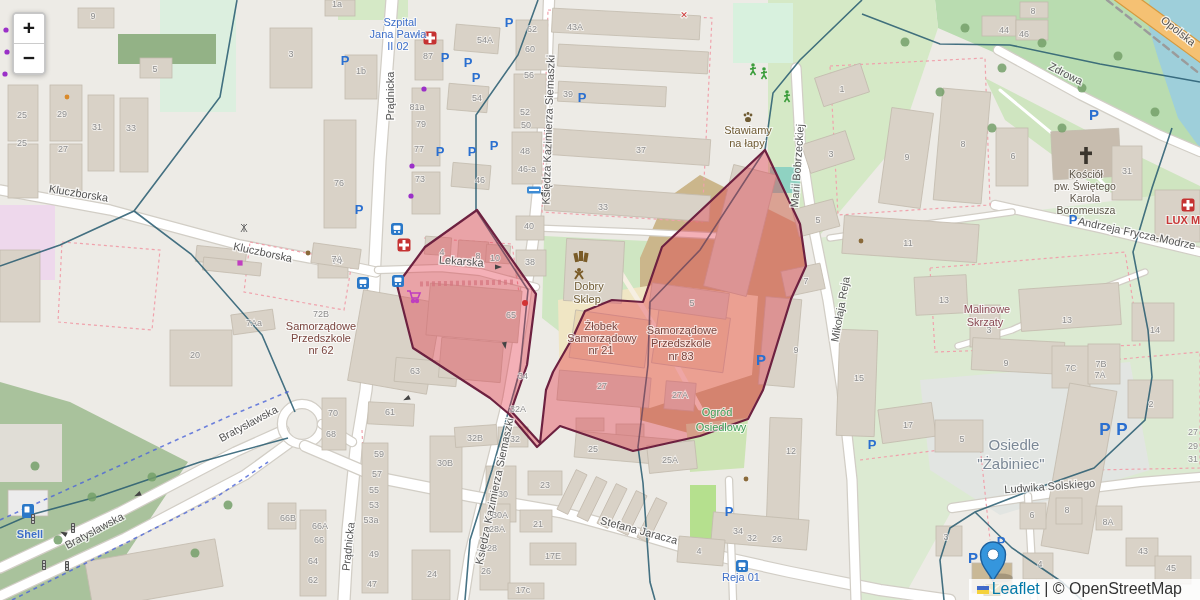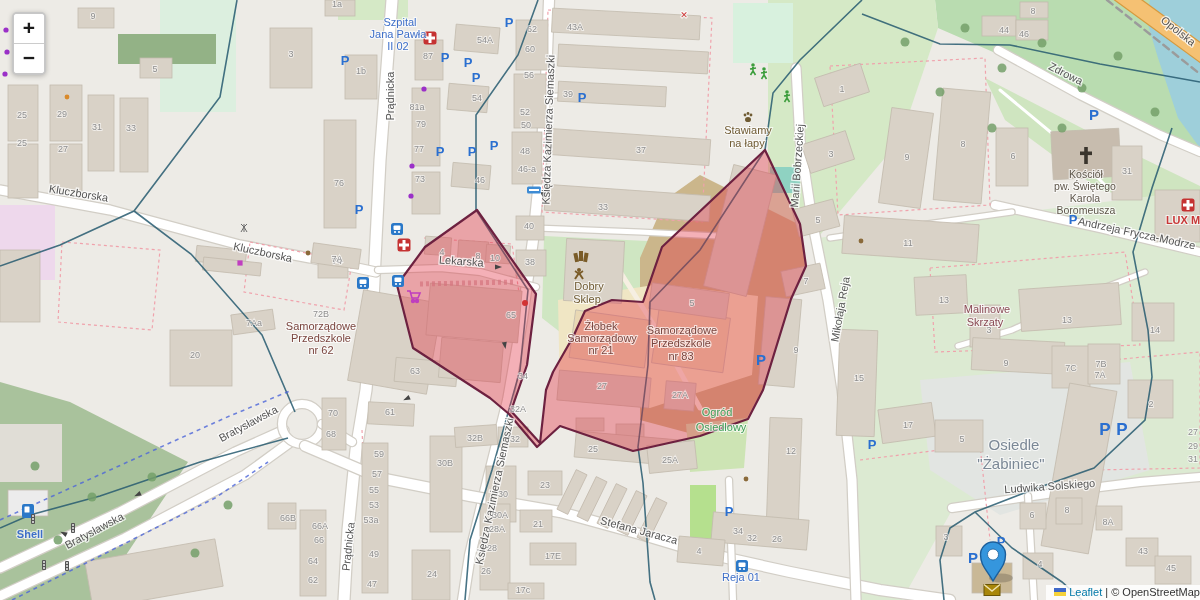--- a/index.html
+++ b/index.html
@@ -8,21 +8,21 @@
   #map-canvas{position:absolute;inset:0;cursor:grab;}
   #map-canvas svg{display:block;}
   
   .zoom-ctl{position:absolute;left:12px;top:12px;width:30px;border:2px solid rgba(0,0,0,0.22);
     border-radius:5px;background:#fff;box-shadow:0 1px 5px rgba(0,0,0,0.25);z-index:20;overflow:hidden;}
   .zoom-btn{width:30px;height:29px;line-height:28px;text-align:center;font-size:21px;font-weight:bold;
     color:#1a1a1a;background:#fff;cursor:pointer;user-select:none;}
   .zoom-btn:first-child{border-bottom:1px solid #ccc;}
   
   .attrib{position:absolute;right:0;bottom:0;background:rgba(255,255,255,0.82);
-    padding:1px 0 2px 8px;font-size:11px;color:#333;z-index:20;white-space:nowrap;}
+    padding:1px 18px 2px 8px;font-size:16px;color:#333;z-index:20;white-space:nowrap;}
   .attrib a{color:#0078a8;text-decoration:none;cursor:pointer;}
   .flag{display:inline-block;width:12px;height:8px;margin-right:3px;vertical-align:baseline;
     position:relative;top:0;}
   .flag .b{display:block;height:4px;background:#4069c9;}
   .flag .y{display:block;height:4px;background:#f5d23c;}
 </style>
 </head>
 <body>
 
 <div id="map-root">

